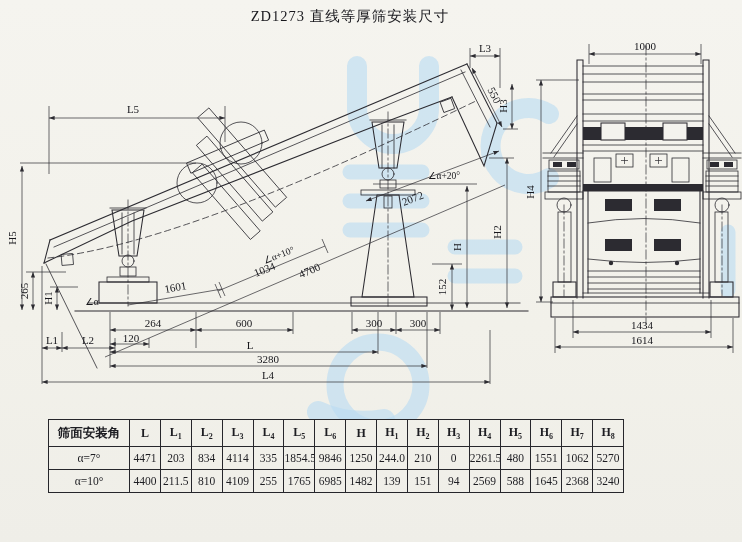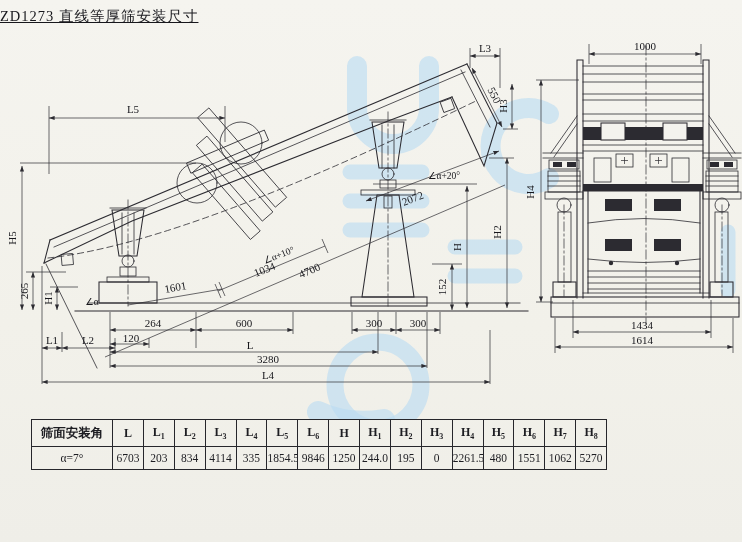--- a/index.html
+++ b/index.html
@@ -2,36 +2,36 @@
 <html><head>
 <meta charset="utf-8">
 <style>
   html,body{margin:0;padding:0;}
   body{
     width:742px;height:542px;position:relative;overflow:hidden;
     background:linear-gradient(180deg,#f5f4ef 0%,#f2f1ea 60%,#efeee8 100%);
     font-family:"Liberation Serif", serif;color:#1d1d22;
   }
   #title{
-    position:absolute;left:0;top:7px;width:700px;text-align:left;
-    font-size:14.5px;letter-spacing:1px;color:#17171c;text-decoration:underline;
+    position:absolute;left:0;top:7px;width:700px;text-align:center;
+    font-size:14.5px;letter-spacing:1px;color:#17171c;
   }
   svg text{font-family:"Liberation Serif", serif;}
   .dw{stroke:#2c2b31;fill:none;stroke-width:1.05;stroke-linecap:square;}
   .thin{stroke-width:.8;}
   .dim{stroke:#2c2b31;fill:none;stroke-width:.7;}
   .dimtxt{font-size:11px;fill:#17171c;text-anchor:middle;}
   .small{font-size:9.5px;}
   .ink{fill:#2c2b31;stroke:none;}
   .paperfill{fill:#f4f3ee;}
   .wm{stroke:#b9dcf2;fill:none;opacity:.62;stroke-linecap:round;}
   .dash{stroke-dasharray:6 4;}
   .cl{stroke-dasharray:9 3 2 3;stroke-width:.7;}
   #dim-table{
-    position:absolute;left:31px;top:419px;width:576px;
+    position:absolute;left:48px;top:419px;width:576px;
     border-collapse:collapse;table-layout:fixed;background:transparent;
   }
   #dim-table th,#dim-table td{
     border:1px solid #26262b;text-align:center;vertical-align:middle;
     font-size:11.5px;padding:0;height:22px;overflow:hidden;
   }
   #dim-table thead th{height:26px;font-size:12px;font-weight:bold;}
   #dim-table .corner{width:80px;font-size:12.5px;}
   #dim-table td.angle{font-size:11.5px;text-align:center;}
   #dim-table sub{font-size:8px;}
@@ -295,34 +295,53 @@
         <th>H<sub>4</sub></th>
         <th>H<sub>5</sub></th>
         <th>H<sub>6</sub></th>
         <th>H<sub>7</sub></th>
         <th>H<sub>8</sub></th>
       </tr>
   </thead>
   <tbody id="table-body">
       <tr>
         <td class="angle">α=7°</td>
-        <td>6703</td>
+        <td>4471</td>
         <td>203</td>
         <td>834</td>
         <td>4114</td>
         <td>335</td>
         <td>1854.5</td>
         <td>9846</td>
         <td>1250</td>
         <td>244.0</td>
-        <td>195</td>
+        <td>210</td>
         <td>0</td>
         <td>2261.5</td>
         <td>480</td>
         <td>1551</td>
         <td>1062</td>
         <td>5270</td>
       </tr>
+      <tr>
+        <td class="angle">α=10°</td>
+        <td>4400</td>
+        <td>211.5</td>
+        <td>810</td>
+        <td>4109</td>
+        <td>255</td>
+        <td>1765</td>
+        <td>6985</td>
+        <td>1482</td>
+        <td>139</td>
+        <td>151</td>
+        <td>94</td>
+        <td>2569</td>
+        <td>588</td>
+        <td>1645</td>
+        <td>2368</td>
+        <td>3240</td>
+      </tr>
     </tbody>
 </table>
 
 
 
 
 </body></html>

